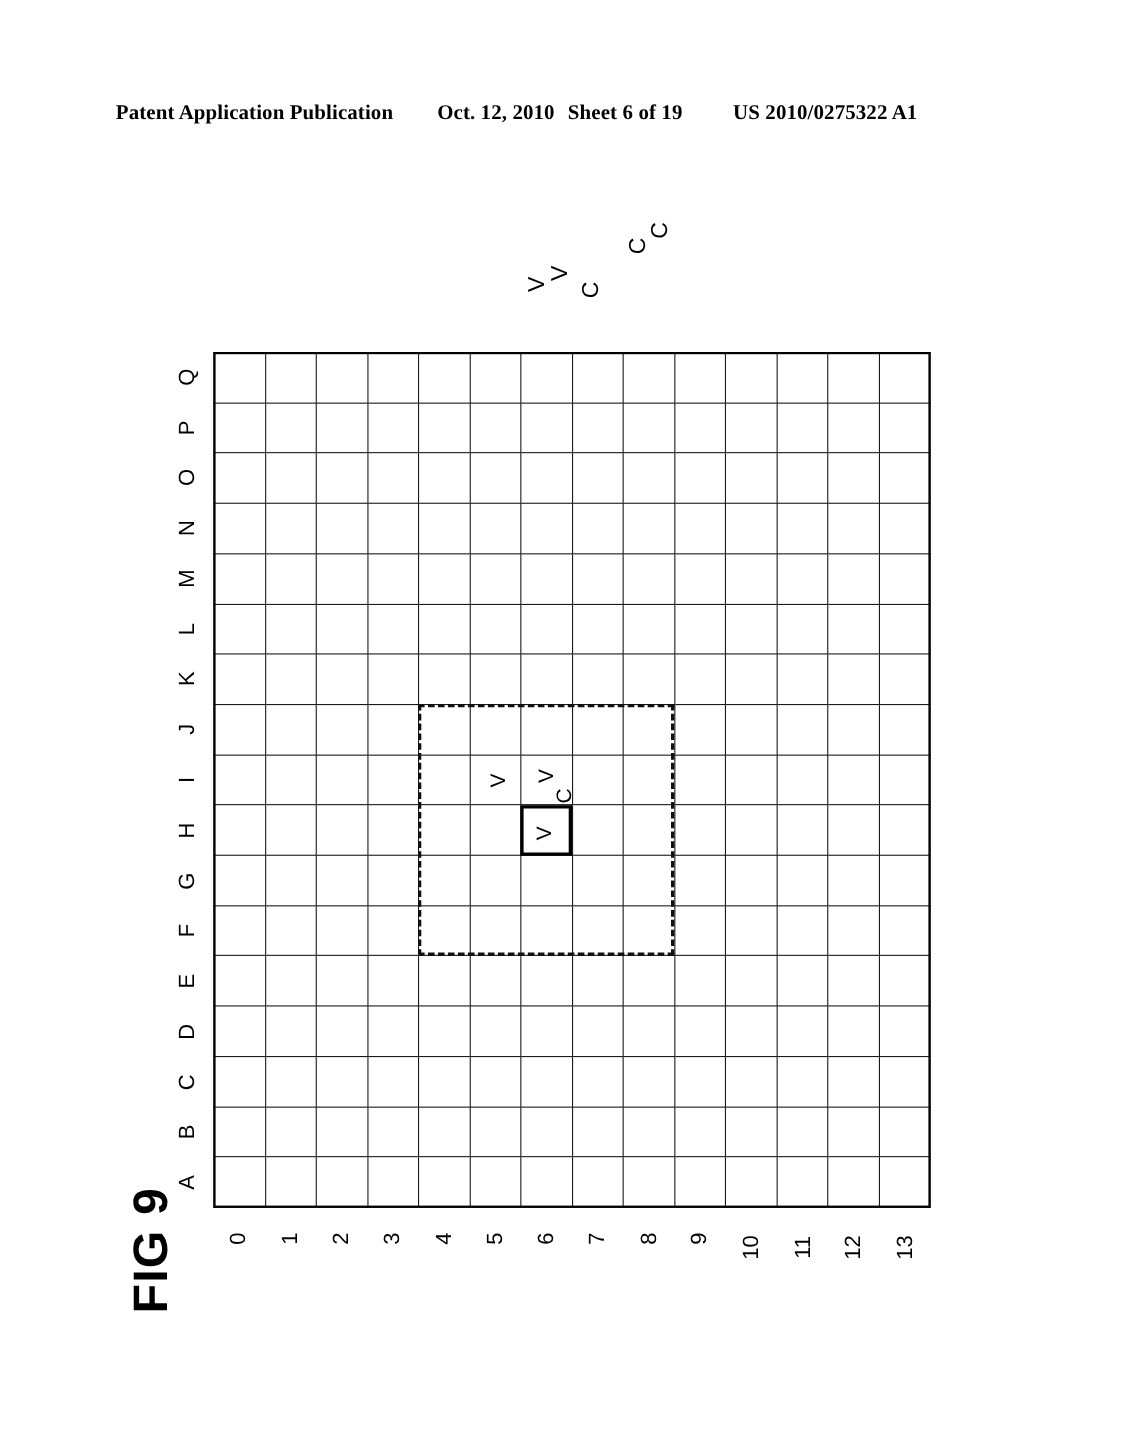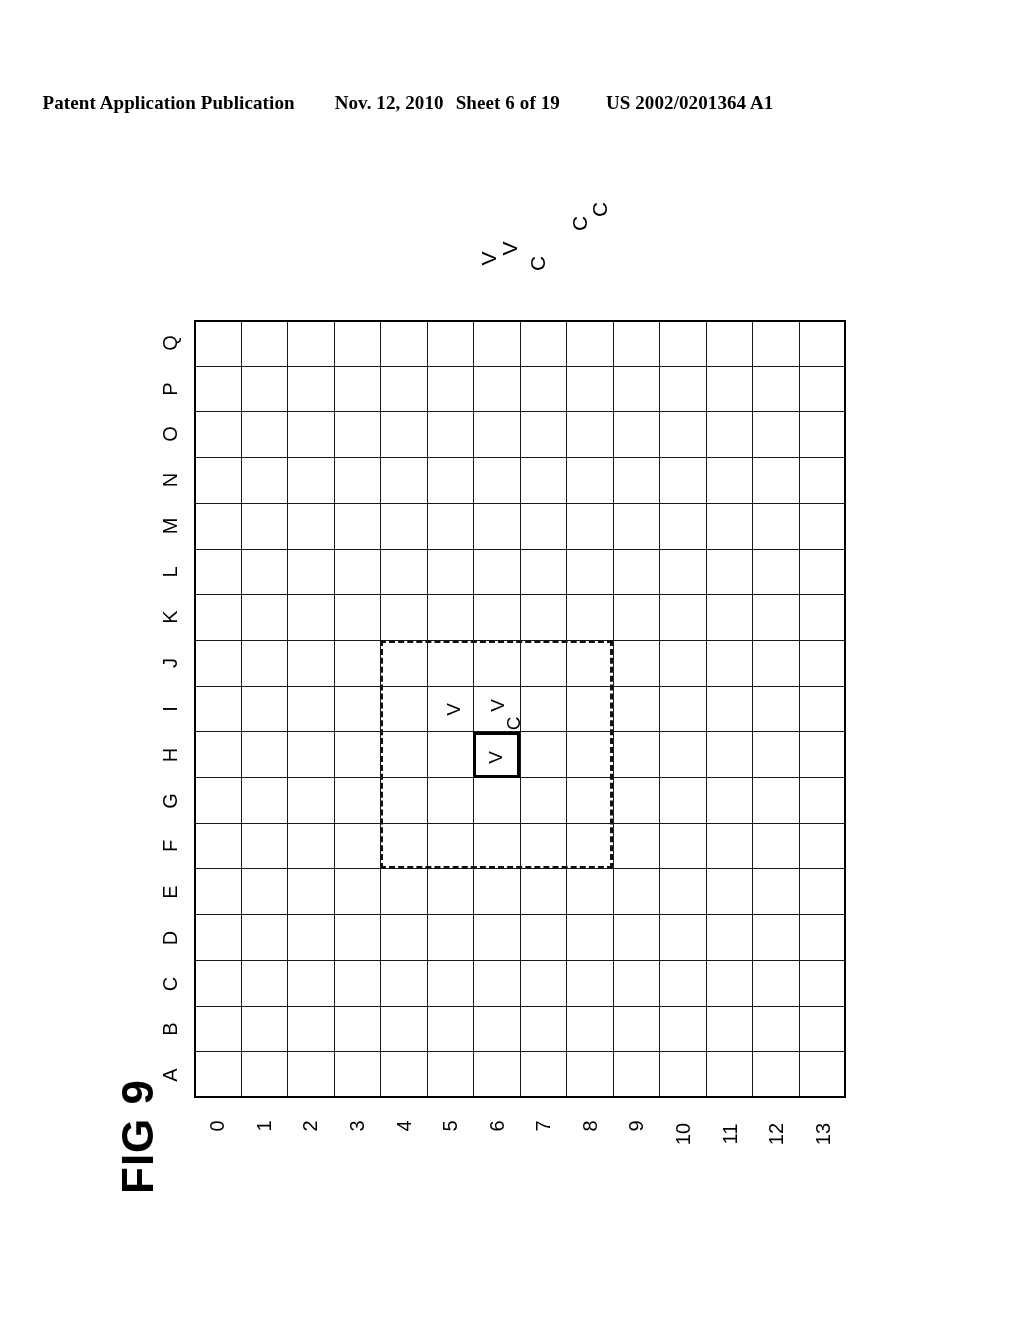--- a/index.html
+++ b/index.html
@@ -17,27 +17,28 @@
   }
 
   
   #patent-header {
     position: absolute;
     top: 88px;
     left: 0;
     width: 816px;
     height: 30px;
     display: flex;
-    justify-content: center;
+    justify-content: flex-end;
     align-items: center;
     font-family: "Liberation Serif", serif;
     font-weight: bold;
     font-size: 19px;
     letter-spacing: 0.1px;
     white-space: nowrap;
+    padding-left: 18px;
   }
   #patent-header .hdr-seg { display: inline-block; }
   #patent-header .gap-wide { display: inline-block; width: 40px; }
   #patent-header .gap-mid  { display: inline-block; width: 12px; }
   #patent-header .gap-wide2 { display: inline-block; width: 46px; }
 
   
   #figure {
     position: absolute;
     left: 0;
@@ -138,25 +139,25 @@
     transform: rotate(-90deg);
     white-space: nowrap;
   }
 </style>
 </head>
 <body>
 
 <div id="patent-header">
   <span class="hdr-seg">Patent Application Publication</span>
   <span class="gap-wide"></span>
-  <span class="hdr-seg">Nov. 12, 2010</span>
+  <span class="hdr-seg">Oct. 12, 2010</span>
   <span class="gap-mid"></span>
   <span class="hdr-seg">Sheet 6 of 19</span>
   <span class="gap-wide2"></span>
-  <span class="hdr-seg">US 2002/0201364 A1</span>
+  <span class="hdr-seg">US 2010/0275322 A1</span>
 </div>
 
 <div id="figure">
 
   <div id="fig-label">FIG 9</div>
 
   <div id="letter-labels">
       <div class="axis-label col-letter" style="left: 158px; top: 1065.12px; width: 24px; text-align: center;">A</div>
       <div class="axis-label col-letter" style="left: 158px; top: 1019.35px; width: 24px; text-align: center;">B</div>
       <div class="axis-label col-letter" style="left: 158px; top: 973.588px; width: 24px; text-align: center;">C</div>

